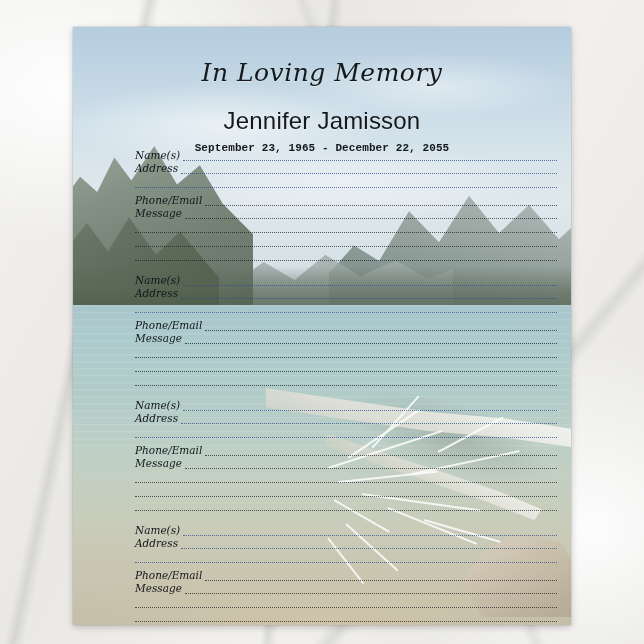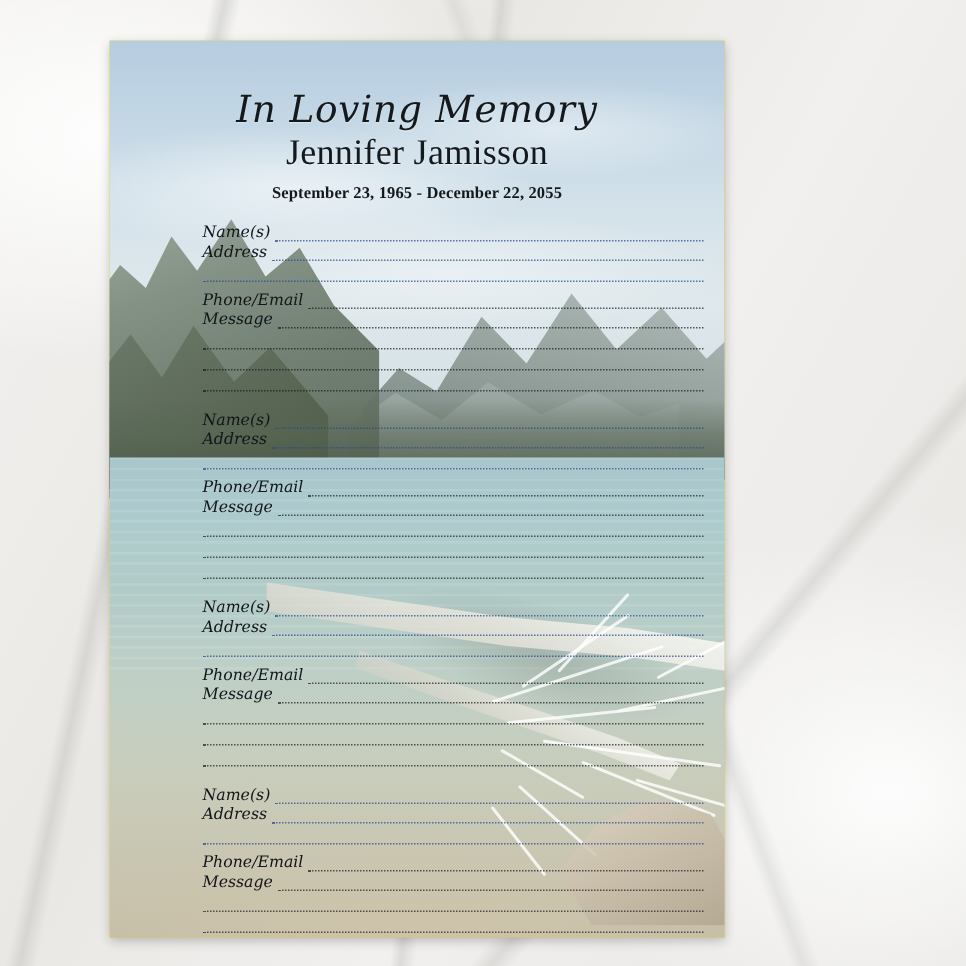--- a/index.html
+++ b/index.html
@@ -32,25 +32,25 @@
       linear-gradient(96deg, rgba(200,200,197,0.0) 46%, rgba(192,192,189,0.45) 47%, rgba(200,200,197,0.0) 48.4%),
       linear-gradient(130deg, rgba(198,198,195,0.0) 72%, rgba(190,190,187,0.40) 73.2%, rgba(198,198,195,0.0) 74.5%),
       linear-gradient(70deg, rgba(205,205,203,0.0) 60%, rgba(196,196,193,0.32) 61%, rgba(205,205,203,0.0) 62.3%);
   }
 
   
   #page {
     position: absolute;
     left: 73px;
     top: 27px;
-    width: 410px;
+    width: 498px;
     height: 598px;
     overflow: hidden;
     box-shadow: 0 2px 7px rgba(0,0,0,0.22), 0 0 1px rgba(0,0,0,0.35);
-    background: #fde047;
+    background: #14b8a6;
   }
 
   
   .photo { position: absolute; inset: 0; }
 
   .sky {
     position: absolute; left: 0; right: 0; top: 0; height: 47%;
     background: linear-gradient(180deg,
       #b6cde0 0%,
       #c2d6e4 18%,
@@ -194,28 +194,28 @@
   }
   .memorial-line {
     font-family: "DejaVu Serif", serif;
     font-style: italic;
     font-size: 25px;
     letter-spacing: 0.5px;
     line-height: 1.1;
     text-shadow: 0 1px 1px rgba(255,255,255,0.4);
   }
   .deceased-name {
-    font-family: Liberation Serif, serif;
+    font-family: Liberation Sans, sans-serif;
     font-size: 24px;
-    margin-top: 2px;
+    margin-top: 20px;
     letter-spacing: 0.2px;
     text-shadow: 0 1px 1px rgba(255,255,255,0.4);
   }
   .dates {
-    font-family: Liberation Serif, serif;
+    font-family: Liberation Mono, monospace;
     font-size: 11px;
     font-weight: bold;
     margin-top: 7px;
     letter-spacing: 0.1px;
   }
 
   
   .entries {
     position: absolute;
     left: 62px;

